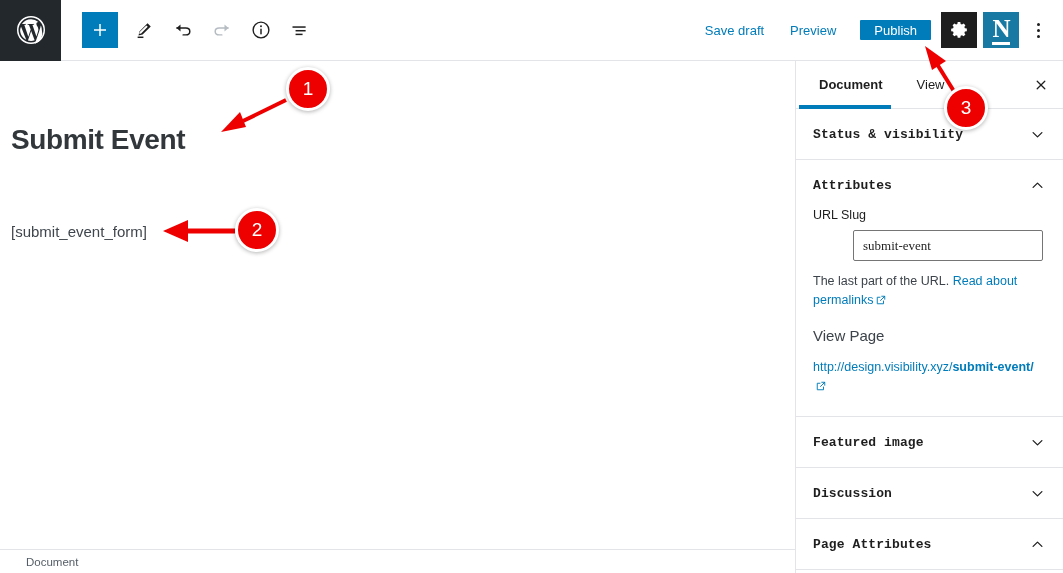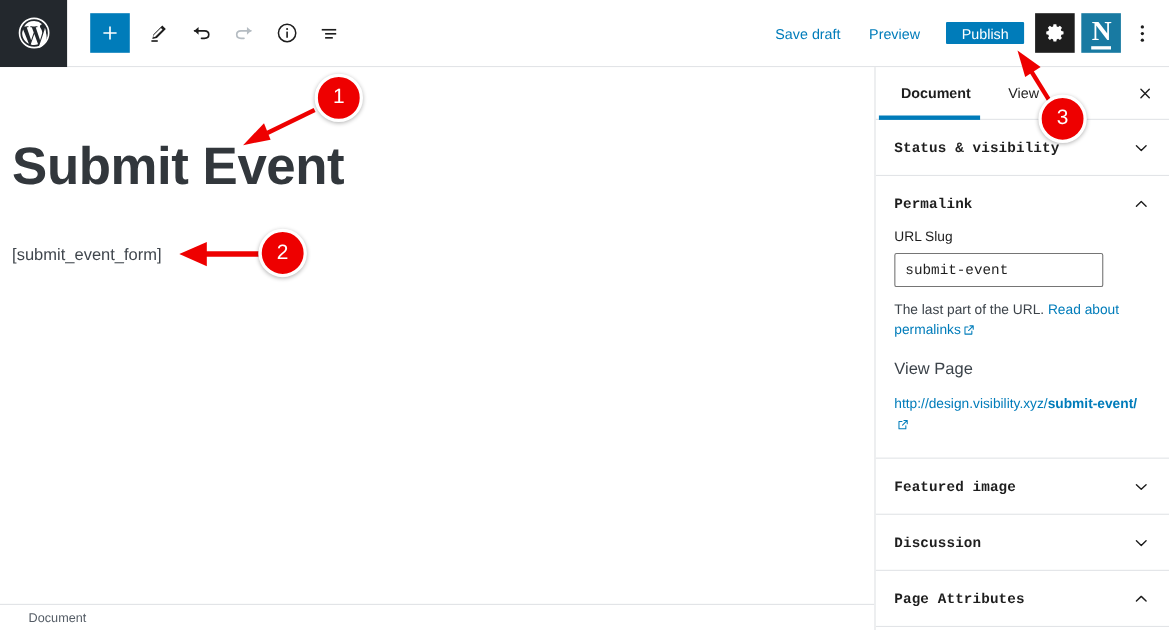--- a/index.html
+++ b/index.html
@@ -117,21 +117,21 @@
   .canvas {
     position: absolute;
     top: 61px; left: 0;
     width: 795px; height: 488px;
     background: #ffffff;
     overflow: hidden;
   }
   .post-title {
     position: absolute;
     left: 11px; top: 62px;
-    font-size: 48px;
+    font-size: 28px;
     font-weight: bold;
     color: #32373c;
     letter-spacing: -0.4px;
     line-height: 1.2;
     white-space: nowrap;
   }
   .shortcode-block {
     position: absolute;
     left: 11px; top: 160px;
     font-size: 15px;
@@ -230,23 +230,24 @@
     margin-bottom: 8px;
     margin-top: -2px;
   }
   .slug-input {
     width: 190px; height: 31px;
     border: 1px solid #757575;
     border-radius: 2px;
     font-size: 13px;
     color: #1e1e1e;
     padding: 0 9px;
-    font-family: Liberation Mono, monospace;
+    font-family: Liberation Serif, serif;
     background: #fff;
     outline: none;
+    margin-left: 40px;
   }
   .help-text {
     font-size: 12.5px;
     color: #3c434a;
     line-height: 1.5;
     margin-top: 11px;
     max-width: 220px;
   }
   .link-inline { color: #007cba; text-decoration: none; cursor: pointer; }
   .view-page-label {
@@ -396,21 +397,21 @@
         <span class="panel-chev">
           <svg width="17" height="17" viewBox="0 0 24 24" aria-hidden="true">
             <path fill="none" stroke="currentColor" stroke-width="1.8" stroke-linecap="round" stroke-linejoin="round" d="M5.8 9.3l6.2 6 6.2-6"></path>
           </svg>
         </span>
       </button>
     </div>
 
     <div class="panel">
       <button class="panel-head">
-        <span class="panel-title">Permalink</span>
+        <span class="panel-title">Attributes</span>
         <span class="panel-chev">
           <svg width="17" height="17" viewBox="0 0 24 24" aria-hidden="true">
             <path fill="none" stroke="currentColor" stroke-width="1.8" stroke-linecap="round" stroke-linejoin="round" d="M5.8 14.7l6.2-6 6.2 6"></path>
           </svg>
         </span>
       </button>
       <div class="panel-body">
         <label class="field-label">URL Slug</label>
         <input class="slug-input" type="text" value="submit-event" style="">
 

